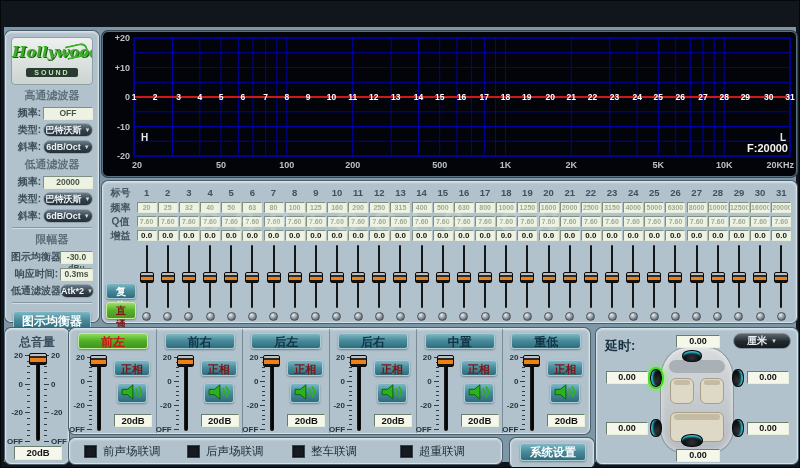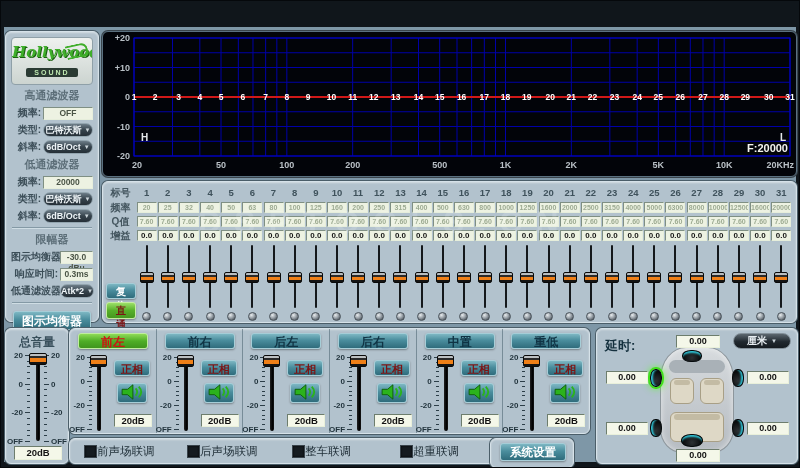--- a/index.html
+++ b/index.html
@@ -116,26 +116,26 @@
   .ch-header.selected{background:linear-gradient(#8fdb57,#4fae27 50%,#3f951d);border-color:#c0eda0;color:#cf1313;}
   .strip .scale{left:2px;top:28px;height:72px;}
   .strip .ftrack{left:27px;top:28px;height:74px;}
   .strip .fknob{left:20px;top:26px;width:17px;}
   .ch-phase{position:absolute;left:44px;top:31px;width:36px;height:16px;font-size:11px;line-height:14px;color:#7c1414;}
   .ch-mute{position:absolute;left:47px;top:54px;width:30px;height:20px;display:flex;align-items:center;justify-content:center;}
   .ch-val{position:absolute;left:44px;top:85px;width:38px;height:13px;line-height:11px;}
 
   
   .link-panel{left:65px;top:411px;width:433px;height:26px;}
-  .link-item{position:absolute;top:5px;display:flex;align-items:center;cursor:pointer;}
+  .link-item{position:absolute;top:5px;display:flex;align-items:center;gap:6px;cursor:pointer;}
   .cb{width:13px;height:13px;background:#151b20;border:1px solid #39444c;box-shadow:inset 0 0 2px #000;flex:none;}
   .link-label{font-size:11.5px;color:#1d2c35;white-space:nowrap;}
 
   
-  .sys-panel{left:486px;top:411px;width:84px;height:30px;padding-left:41px;}
+  .sys-panel{left:506px;top:411px;width:84px;height:30px;padding-left:41px;}
   .sys-btn{position:absolute;left:9px;top:4px;width:66px;height:18px;font-size:11.5px;}
 
   
   .delay-panel{left:592px;top:301px;width:202px;height:136px;}
   .d-label{position:absolute;left:8px;top:8px;font-size:13px;font-weight:bold;color:#14303e;}
   .d-unit{position:absolute;left:136px;top:4px;width:58px;height:16px;border-radius:8px;display:flex;align-items:center;justify-content:center;gap:4px;
     background:linear-gradient(#5c676f,#20282e 55%,#151b20);border:1px solid #828f98;color:#e9eff3;font-size:10px;font-weight:bold;cursor:pointer;}
   .car{position:absolute;left:63px;top:18px;width:74px;height:106px;border-radius:26px 26px 22px 22px/32px 32px 24px 24px;
     background:linear-gradient(#d7dbde,#b5bbc1);border:1px solid #8d969c;box-shadow:inset 0 0 6px rgba(255,255,255,.6);}
   .windshield{position:absolute;left:8px;top:12px;width:56px;height:13px;background:#a9b1b7;border-radius:7px;}

